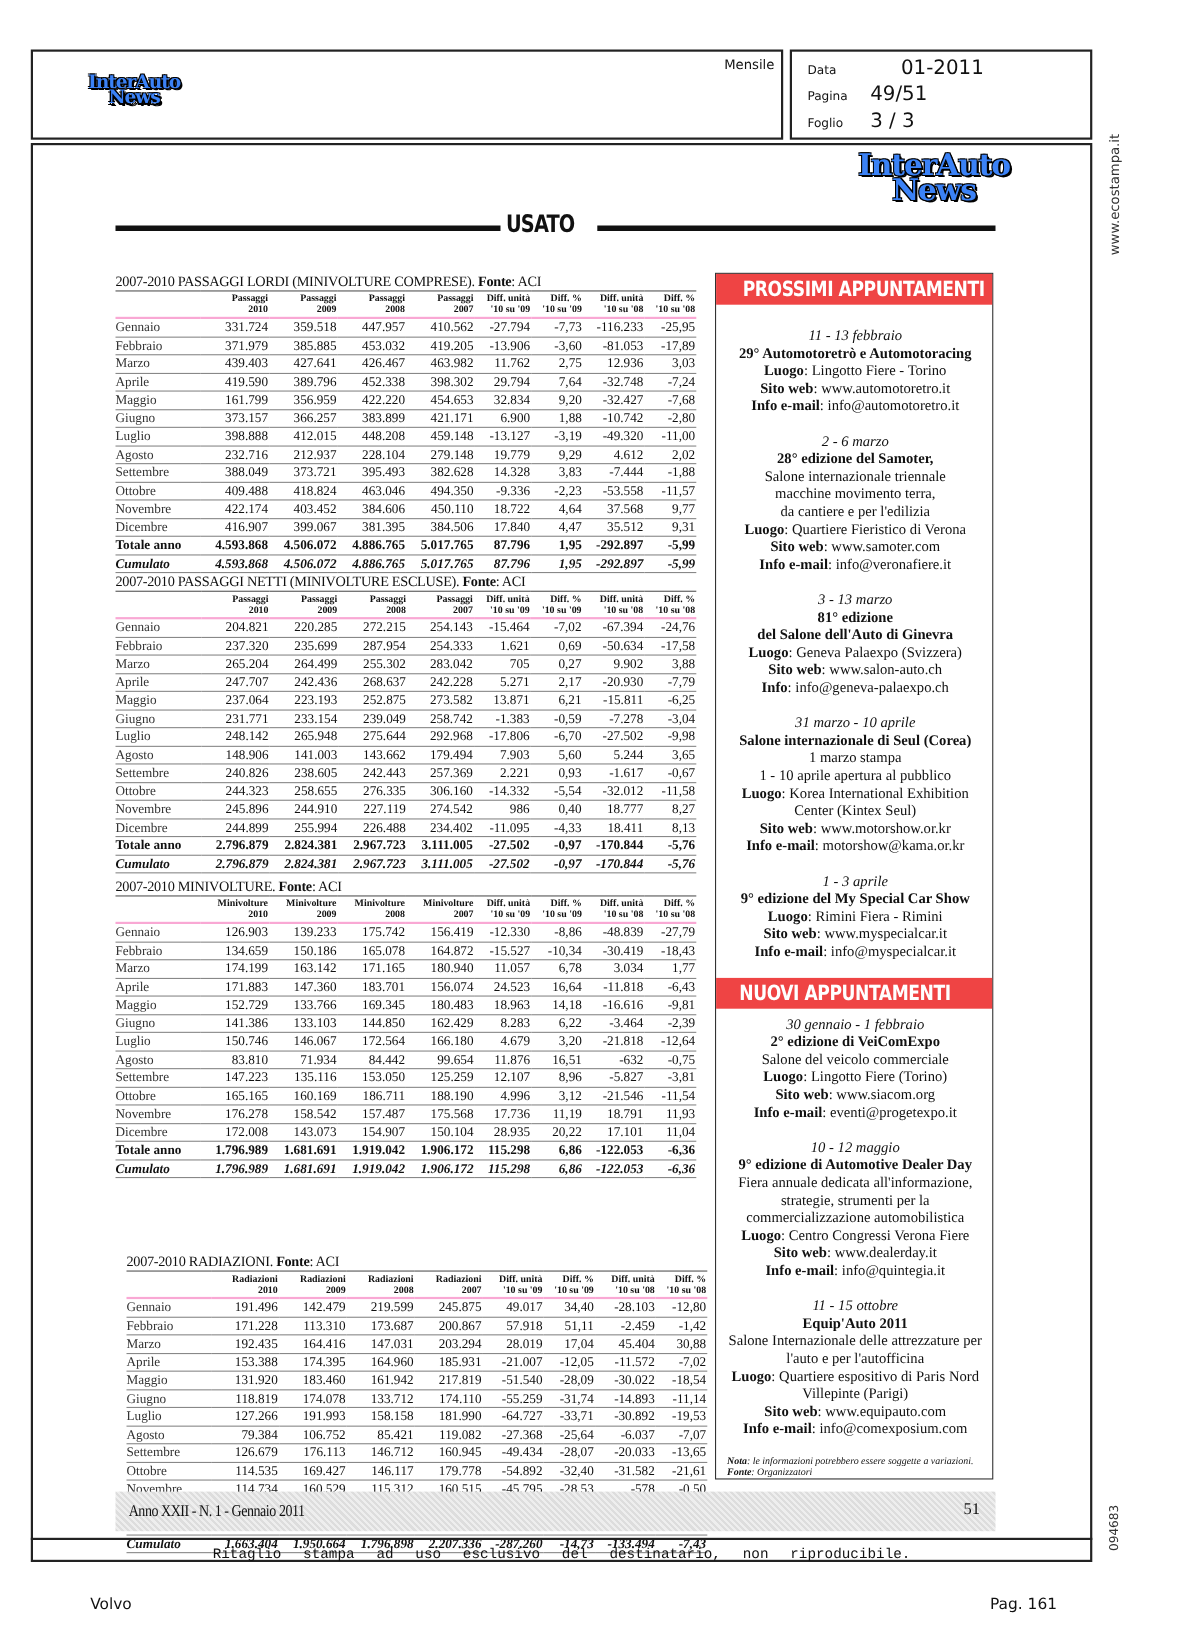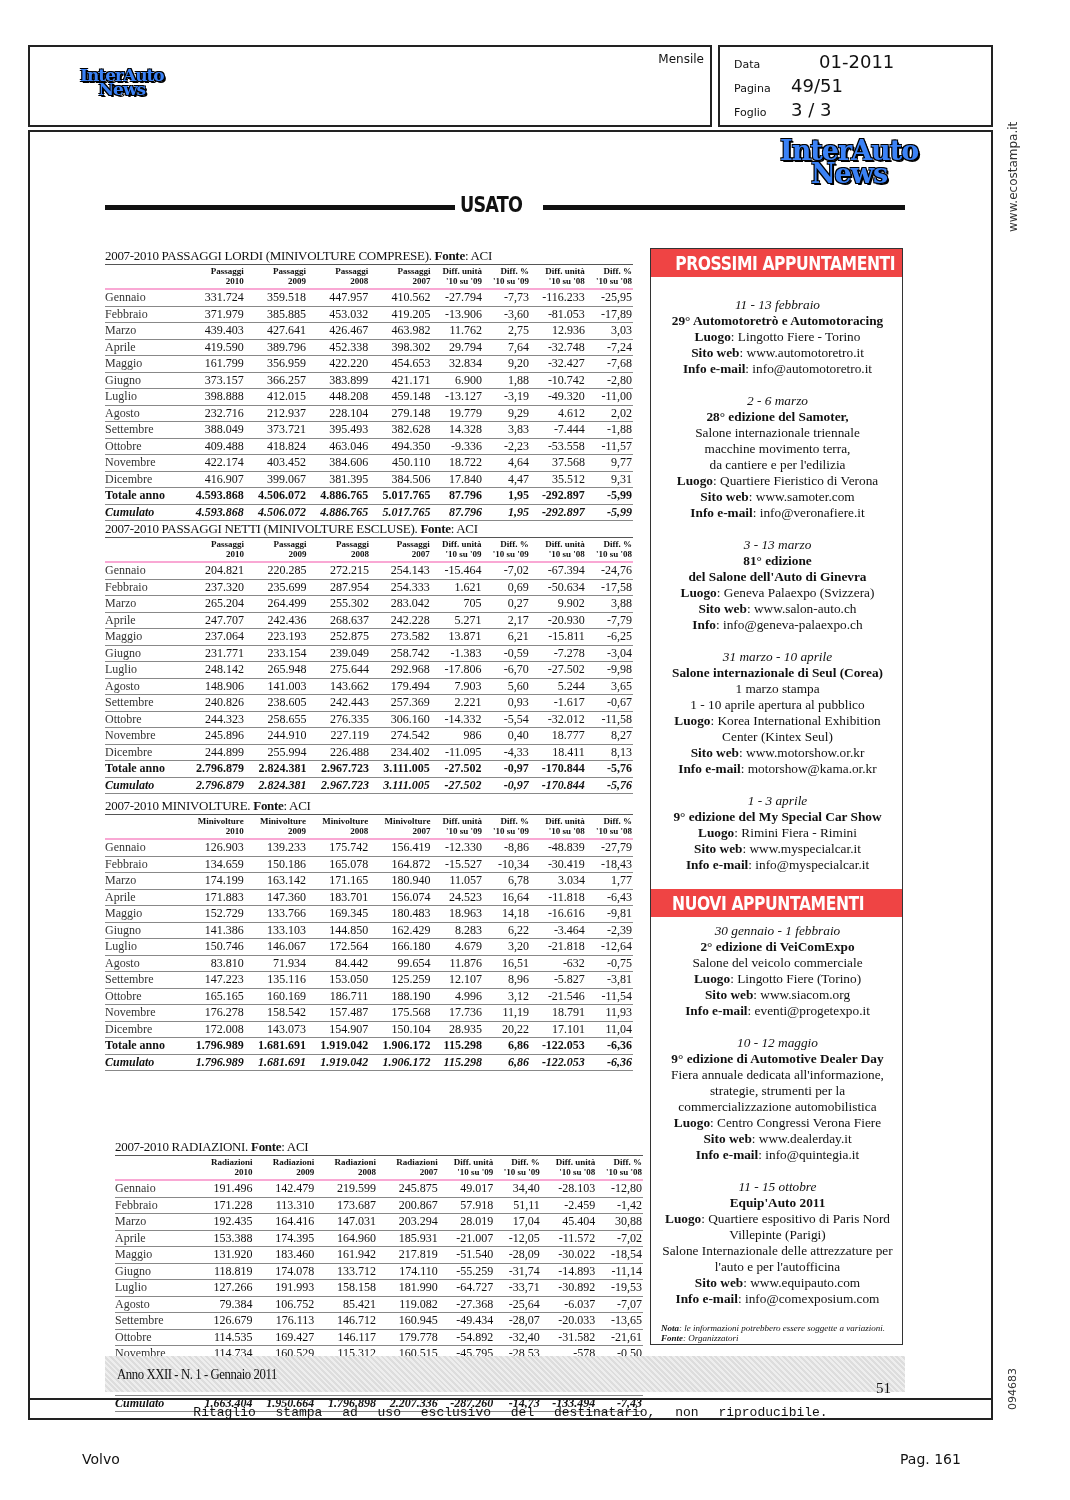--- a/index.html
+++ b/index.html
@@ -37,21 +37,21 @@
   .band { background: #ef4444; color: #fff; font-family: "DejaVu Sans", sans-serif; font-weight: bold; font-size: 19px; height: 28px; line-height: 28px; letter-spacing: -0.5px; white-space: nowrap; overflow: hidden; }
   .band span { display: inline-block; transform: scaleX(0.82); }
   .events { padding: 10px 8px 0 10px; font-size: 13.3px; line-height: 16px; text-align: center; }
   .event { margin-bottom: 16px; }
   .ev-date { font-style: italic; }
   .ev-title { font-weight: bold; }
   .ev-lbl { font-weight: bold; }
   .nota { font-size: 9px; font-style: italic; line-height: 10px; padding: 0 10px; }
   .footer-strip { left: 105px; top: 1356px; width: 800px; height: 36px; background: repeating-linear-gradient(45deg, #ddd 0 2px, #eee 2px 4px); }
   .footer-issue { position: absolute; left: 12px; top: 10px; font-size: 15px; letter-spacing: -0.5px; transform: scaleX(0.85); transform-origin: left; }
-  .footer-page { position: absolute; right: 14px; top: 24px; font-size: 15px; }
+  .footer-page { position: absolute; right: 14px; top: 8px; font-size: 15px; }
   .rule-line { left: 28px; top: 1398px; width: 965px; height: 2px; background: #222; }
   .ritaglio { left: 28px; top: 1405px; width: 965px; text-align: center; font-family: "Liberation Mono", monospace; font-size: 13px; word-spacing: 12px; }
   .bottom-left { left: 82px; top: 1451px; font-family: "DejaVu Sans", sans-serif; font-size: 14px; }
   .bottom-right { left: 900px; top: 1451px; font-family: "DejaVu Sans", sans-serif; font-size: 14px; }
 </style>
 </head>
 <body>
 
 <div class="abs hdr-left">
   <span class="mensile">Mensile</span>
@@ -847,22 +847,22 @@
         <div class="ev-date">10 - 12 maggio</div>
         <div class="ev-title">9° edizione di Automotive Dealer Day</div>
         <div>Fiera annuale dedicata all'informazione, strategie, strumenti per la commercializzazione automobilistica</div>
         <div><span class="ev-lbl">Luogo</span>: <span>Centro Congressi Verona Fiere</span></div>
         <div><span class="ev-lbl">Sito web</span>: <span>www.dealerday.it</span></div>
         <div><span class="ev-lbl">Info e-mail</span>: <span>info@quintegia.it</span></div>
       </div>
       <div class="event">
         <div class="ev-date">11 - 15 ottobre</div>
         <div class="ev-title">Equip'Auto 2011</div>
+        <div>Salone Internazionale delle attrezzature per l'auto e per l'autofficina</div>
         <div><span class="ev-lbl">Luogo</span>: <span>Quartiere espositivo di Paris Nord Villepinte (Parigi)</span></div>
-        <div>Salone Internazionale delle attrezzature per l'auto e per l'autofficina</div>
         <div><span class="ev-lbl">Sito web</span>: <span>www.equipauto.com</span></div>
         <div><span class="ev-lbl">Info e-mail</span>: <span>info@comexposium.com</span></div>
       </div>
     </div>
   <div class="nota">
     <b>Nota</b><span>: le informazioni potrebbero essere soggette a variazioni.</span>
     <b>Fonte</b><span>: Organizzatori</span>
   </div>
 </div>
 

